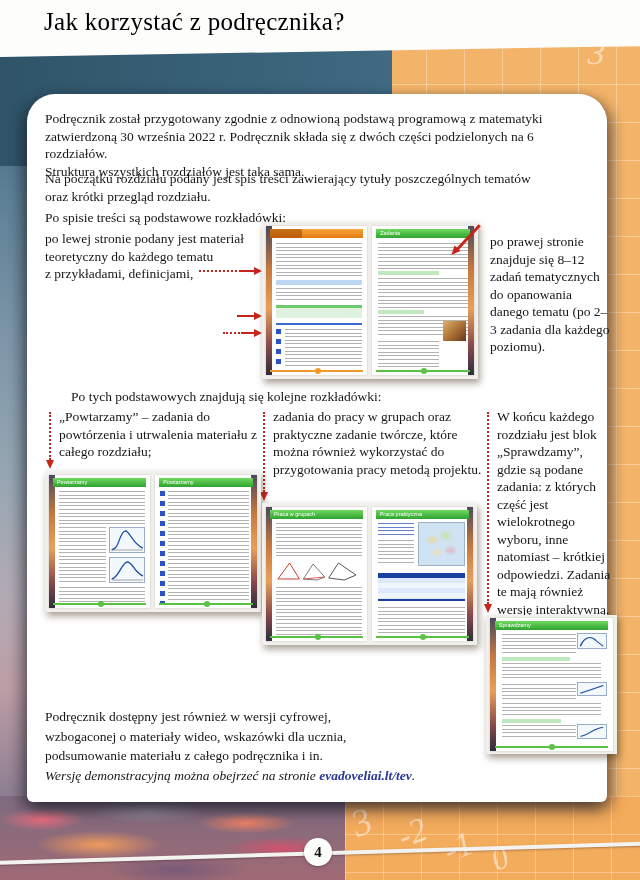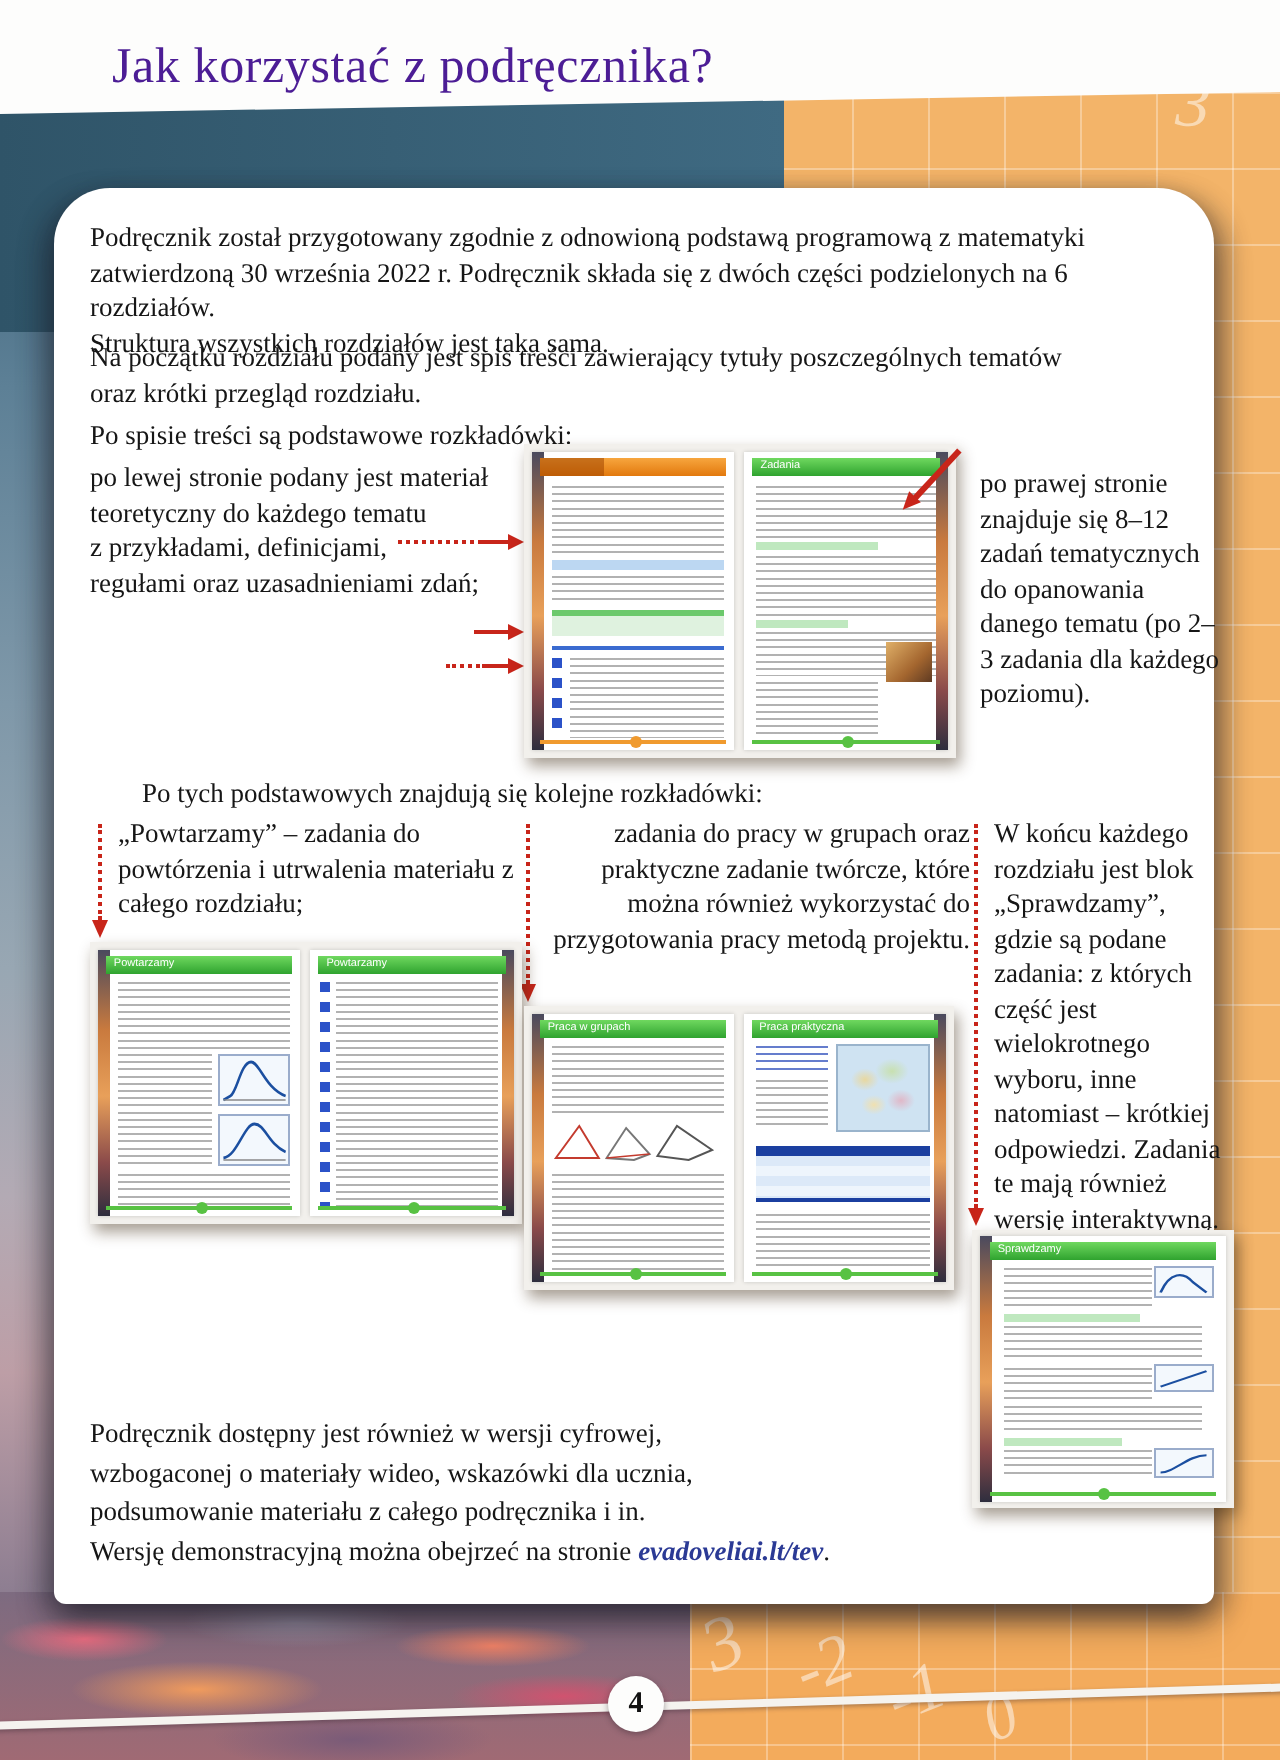--- a/index.html
+++ b/index.html
@@ -35,31 +35,31 @@
   .numb0{left:352px;top:800px;font-size:38px;transform:rotate(-22deg);}
   .numb1{left:398px;top:814px;font-size:34px;transform:rotate(-22deg);}
   .numb2{left:444px;top:828px;font-size:34px;transform:rotate(-22deg);}
   .numb3{left:492px;top:840px;font-size:32px;transform:rotate(-22deg);}
 
   .teal-band{position:absolute;left:0;top:46px;width:392px;height:120px;
     background:linear-gradient(90deg,#2f5468,#3f6a82);
     clip-path:polygon(0 11px,100% 3px,100% 100%,0 100%);}
   .title-band{position:absolute;left:0;top:0;width:640px;height:60px;background:#fdfdfc;
     clip-path:polygon(0 0,100% 0,100% 46px,0 57px);}
-  .page-title{position:absolute;left:44px;top:8px;margin:12px;font-size:25px;font-weight:normal;
-    color:#4c1d95;letter-spacing:.3px;font-family:"Liberation Serif",serif;}
+  .page-title{position:absolute;left:44px;top:8px;margin:0;font-size:25px;font-weight:normal;
+    color:#000000;letter-spacing:.3px;font-family:"Liberation Serif",serif;}
 
   
   .panel{position:absolute;left:27px;top:94px;width:580px;height:708px;background:#ffffff;
     border-radius:28px 28px 6px 6px;
     box-shadow:0 9px 16px rgba(25,25,35,.5),-7px 4px 12px rgba(25,25,35,.28),7px 4px 12px rgba(25,25,35,.28);}
   .panel *{box-sizing:border-box;}
   .txt{position:absolute;font-size:13.5px;line-height:17.5px;color:#161616;}
   .txt span{display:block;}
-  .inl span{display:inline;}
+  .inl span{display:inline;font-style:italic;}
   .link{color:#2b3a95;font-style:italic;font-weight:bold;text-decoration:none;}
 
   
   .ar{position:absolute;height:2px;background:#c8251a;}
   .ar::after{content:"";position:absolute;right:-7px;top:-3.5px;width:0;height:0;
     border-left:8px solid #c8251a;border-top:4.5px solid transparent;border-bottom:4.5px solid transparent;}
   .ad{position:absolute;height:0;border-top:2.5px dotted #c8251a;}
   .adv{position:absolute;width:0;border-left:2.5px dotted #c8251a;}
   .adv::after{content:"";position:absolute;left:-5px;bottom:-9px;width:0;height:0;
     border-top:9px solid #c8251a;border-left:4.5px solid transparent;border-right:4.5px solid transparent;}
@@ -147,21 +147,20 @@
     </div>
     <div class="txt" style="left:18px;top:76px;width:552px;">
       <span>Na początku rozdziału podany jest spis treści zawierający tytuły poszczególnych tematów</span>
       <span>oraz krótki przegląd rozdziału.</span>
     </div>
 
     <div class="txt" style="left:18px;top:136px;width:220px;">
       <span>po lewej stronie podany jest materiał</span>
       <span>teoretyczny do każdego tematu</span>
       <span>z przykładami, definicjami,</span>
-      <span>regułami oraz uzasadnieniami zdań;</span>
     </div>
     <div class="ad" style="left:172px;top:176px;width:42px;"></div>
     <div class="ar" style="left:214px;top:176px;width:14px;"></div>
 
     <div class="ar" style="left:210px;top:221px;width:18px;"></div>
     <div class="ad" style="left:196px;top:238px;width:20px;"></div>
     <div class="ar" style="left:216px;top:238px;width:12px;"></div>
 
     <div class="thumb" style="left:235px;top:128px;width:216px;height:157px;">
       <div class="tp l">
@@ -200,21 +199,21 @@
     <div class="txt" style="left:18px;top:294px;width:552px;margin-left:26px;">
       <span>Po tych podstawowych znajdują się kolejne rozkładówki:</span>
     </div>
 
     <div class="adv" style="left:22px;top:318px;height:48px;"></div>
     <div class="txt" style="left:32px;top:314px;width:200px;">
       <span>„Powtarzamy” – zadania do powtórzenia i utrwalenia materiału z całego rozdziału;</span>
     </div>
 
     <div class="adv" style="left:236px;top:318px;height:80px;"></div>
-    <div class="txt" style="left:246px;top:314px;width:212px;text-align:right;">
+    <div class="txt" style="left:246px;top:314px;width:212px;">
       <span>zadania do pracy w grupach oraz praktyczne zadanie twórcze, które można również wykorzystać do przygotowania pracy metodą projektu.</span>
     </div>
 
     <div class="adv" style="left:460px;top:318px;height:192px;"></div>
     <div class="txt" style="left:470px;top:314px;width:118px;">
       <span>W końcu każdego rozdziału jest blok „Sprawdzamy”, gdzie są podane zadania: z których część jest wielokrotnego wyboru, inne natomiast – krótkiej odpowiedzi. Zadania te mają również wersję interaktywną.</span>
     </div>
 
     <div class="thumb" style="left:18px;top:377px;width:216px;height:141px;">
       <div class="tp l">

